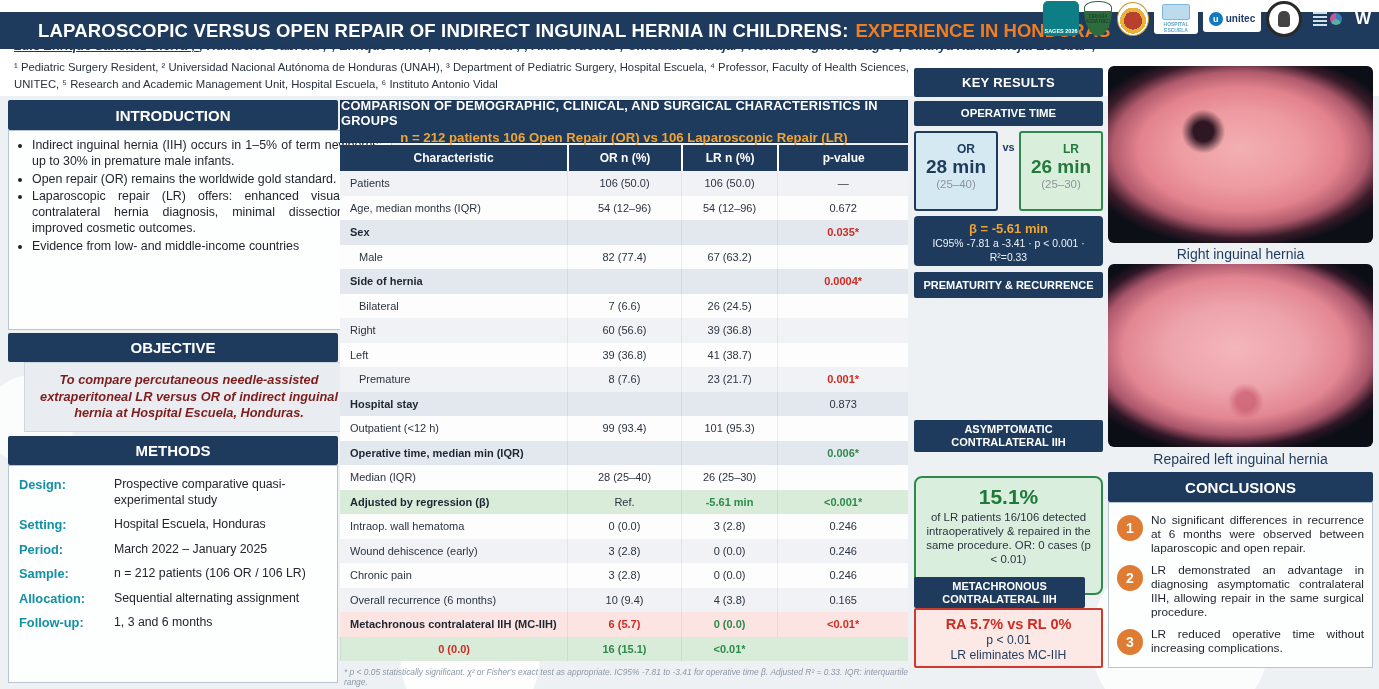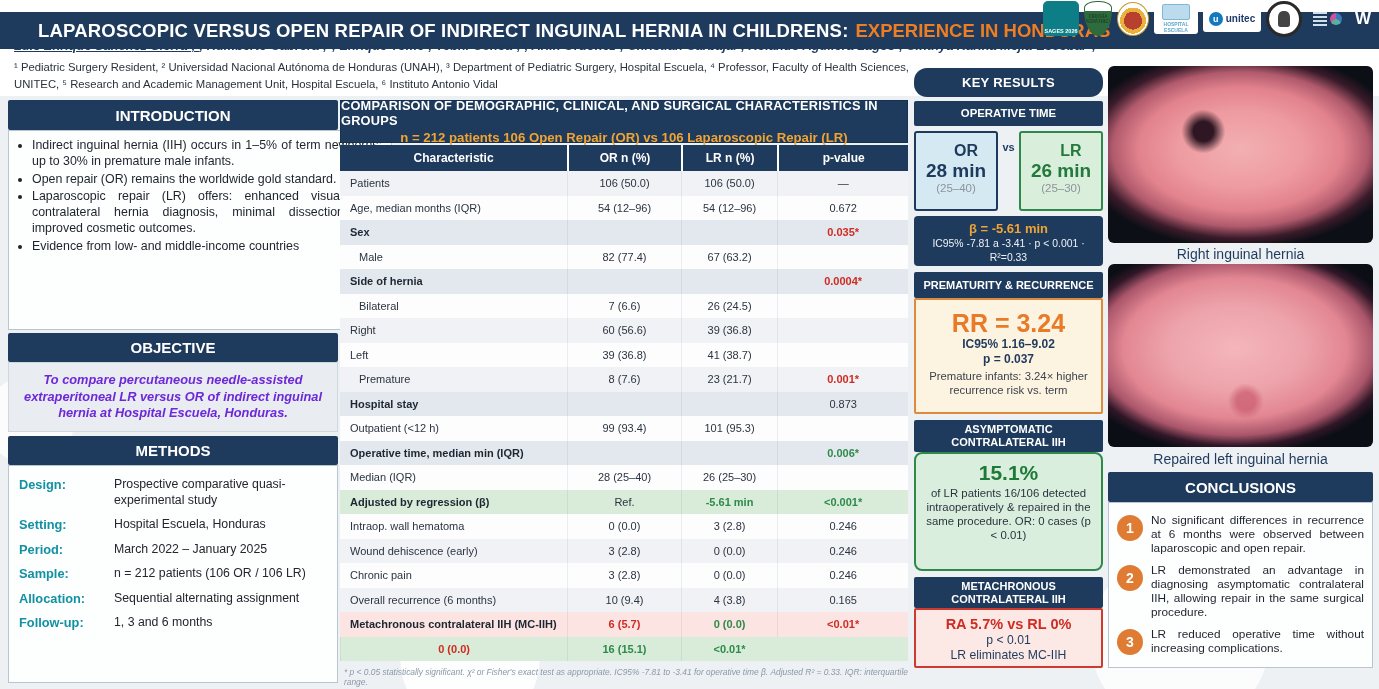--- a/index.html
+++ b/index.html
@@ -40,21 +40,21 @@
   .authors{left:14px;top:38px;width:1360px;height:20px;font-size:12.8px;font-style:italic;font-weight:bold;color:#1e3a5c;white-space:nowrap;}
   .authors .u1{text-decoration:underline;}
   .affil{left:14px;top:59px;width:905px;font-size:11.3px;line-height:16.5px;color:#28323e;}
   
   .bar{background:#1e3a5c;color:#fff;font-weight:bold;display:flex;align-items:center;justify-content:center;text-align:center;border-radius:2px;}
   
   .panel{background:#fdfefe;border:1px solid #b9c5d1;}
   .intro-body{padding:6px 9px 0 7px;font-size:12.4px;line-height:16.3px;color:#1c232c;}
   .intro-body ul{margin:0;padding-left:16px;}
   .intro-body li{text-align:justify;margin-bottom:1px;}
-  .objective-body{background:#e9edf2;border:1px solid #cfd7df;display:flex;align-items:center;justify-content:center;text-align:center;font-style:italic;font-weight:bold;font-size:12.8px;line-height:16.5px;color:#6d28d9;padding:14px 8px;}
+  .objective-body{background:#e9edf2;border:1px solid #cfd7df;display:flex;align-items:center;justify-content:center;text-align:center;font-style:italic;font-weight:bold;font-size:12.8px;line-height:16.5px;color:#7f1d1d;padding:14px 8px;margin-left:16px;}
   .methods-body{padding:11px 8px 0 10px;}
   .mrow{display:grid;grid-template-columns:95px 1fr;margin-bottom:9px;}
   .mlabel{color:#1291a3;font-weight:bold;font-size:12.8px;}
   .mvalue{font-size:12.3px;line-height:15.5px;color:#22272e;}
   
   .tbl-title{background:#1e3a5c;border:1px solid #16304e;display:flex;flex-direction:column;align-items:center;justify-content:center;gap:2px;}
   .tbl-title .l1{color:#fff;font-weight:bold;font-size:12.8px;letter-spacing:.2px;}
   .tbl-title .l2{color:#f0a433;font-weight:bold;font-size:13.2px;}
   .thead{background:#1e3a5c;display:grid;grid-template-columns:40% 20% 17% 23%;}
   .thead .hc{color:#fff;font-weight:bold;font-size:12px;display:flex;align-items:center;justify-content:center;border-left:2px solid #fff;}
@@ -71,34 +71,34 @@
   .bg-pink{background:#fbe4e1;}
   .t-red{color:#cf2b22 !important;font-weight:bold;}
   .t-green{color:#2e8a4a !important;font-weight:bold;}
   .footnote{font-size:8.4px;font-style:italic;color:#8b98a9;}
   
   .kr-bar{font-size:13px;letter-spacing:.3px;}
   .kr-sub{font-size:11.4px;line-height:13px;}
   .orbox,.lrbox{position:absolute;width:84px;height:80px;border-radius:3px;text-align:center;padding-top:9px;box-sizing:border-box;}
   .orbox{left:0;background:#d5e9f3;border:2px solid #1e3a5c;}
   .lrbox{right:0;background:#d9efdc;border:2px solid #2e8a4a;}
-  .orbox .t,.lrbox .t{font-size:16px;font-weight:bold;margin-left:20px;}
+  .orbox .t,.lrbox .t{font-size:12px;font-weight:bold;margin-left:20px;}
   .orbox .v{font-size:19px;font-weight:bold;color:#1e3a5c;line-height:22px;}
   .lrbox .v{font-size:19px;font-weight:bold;color:#237a3c;line-height:22px;}
   .orbox .t{color:#1e3a5c;} .lrbox .t{color:#237a3c;}
   .iqr{font-size:11.5px;color:#8d939c;}
   .vs{position:absolute;left:0;right:0;text-align:center;top:10px;font-size:11px;font-weight:bold;color:#1e3a5c;}
   .betabox{background:#1e3a5c;text-align:center;padding-top:5px;border-radius:4px;}
   .beta1{color:#f0a433;font-weight:bold;font-size:13px;}
   .beta2{color:#eef2f7;font-size:10.4px;line-height:13.5px;margin-top:1px;padding:0 6px;}
   .rrbox{background:#fdf3e1;border:2px solid #dd8a3e;border-radius:2px;text-align:center;padding-top:9px;}
   .rr-big{color:#e87a28;font-weight:bold;font-size:25px;line-height:28px;}
   .rr-ci,.rr-p{color:#1e3a5c;font-weight:bold;font-size:12px;line-height:15px;}
   .rr-note{color:#3c434c;font-size:11.3px;line-height:14px;margin-top:2px;padding:0 8px;}
-  .asymbox{background:#daeedd;border:2px solid #2e8a4a;border-radius:8px;text-align:center;padding-top:7px;}
+  .asymbox{background:#daeedd;border:2px solid #2e8a4a;border-radius:8px;text-align:center;padding-top:7px;margin-top:24px;}
   .asym-pct{color:#1d7a37;font-weight:bold;font-size:21px;line-height:24px;}
   .asym-txt{color:#2c3440;font-size:11.4px;line-height:14px;padding:0 7px;margin-top:1px;}
   .metabox{background:#fce8e5;border:2px solid #cc3a30;border-radius:2px;text-align:center;padding-top:6px;}
   .meta-head{color:#cf2b22;font-weight:bold;font-size:14.5px;line-height:17px;}
   .meta-p,.meta-note{color:#1e3a5c;font-size:12.2px;line-height:15px;}
   
   .photo{border-radius:6px;overflow:hidden;}
   .photo1{background:
     radial-gradient(circle 22px at 36% 37%, rgba(25,8,20,.9) 0 45%, rgba(25,8,20,0) 100%),
     radial-gradient(ellipse 62% 56% at 50% 47%, #f2b0b2 0%, #ee9ba1 38%, #e2828d 62%, #b05a6c 78%, #3a1b2a 90%, #0d0f16 100%);}
@@ -311,55 +311,49 @@
         <div class="c t-red">&lt;0.01*</div>
       </div>
       <div class="trow bg-green bold">
         <div class="c t-red">0 (0.0)</div>
         <div class="c t-green">16 (15.1)</div>
         <div class="c t-green">&lt;0.01*</div>
       </div>
     </div>
   <div class="abs footnote" style="left:344px;top:667px;width:566px;">* p &lt; 0.05 statistically significant. χ² or Fisher's exact test as appropriate. IC95% -7.81 to -3.41 for operative time β. Adjusted R² = 0.33. IQR: interquartile range.</div>
 
-  <div class="abs bar kr-bar" style="left:914px;top:68px;width:189px;height:29px;border-radius:13px;">KEY RESULTS</div>
+  <div class="abs bar kr-bar" style="left:914px;top:68px;width:189px;height:29px;">KEY RESULTS</div>
   <div class="abs bar kr-sub" style="left:914px;top:101px;width:189px;height:25px;">OPERATIVE TIME</div>
   <div class="abs" style="left:914px;top:131px;width:189px;height:80px;">
     <div class="orbox">
       <div class="t">OR</div>
       <div class="v">28 min</div>
       <div class="iqr">(25–40)</div>
     </div>
     <div class="vs">vs</div>
     <div class="lrbox">
       <div class="t">LR</div>
       <div class="v">26 min</div>
       <div class="iqr">(25–30)</div>
     </div>
   </div>
   <div class="abs betabox" style="left:914px;top:216px;width:189px;height:50px;">
     <div class="beta1">β = -5.61 min</div>
     <div class="beta2">IC95% -7.81 a -3.41 · p &lt; 0.001 · R²=0.33</div>
   </div>
 
   <div class="abs bar kr-sub" style="left:914px;top:272px;width:189px;height:26px;font-size:11px;">PREMATURITY &amp; RECURRENCE</div>
-  <div class="abs rrbox" style="left:914px;top:298px;width:189px;height:116px;">
-    <div class="rr-big">RR = 3.24</div>
-    <div class="rr-ci">IC95% 1.16–9.02</div>
-    <div class="rr-p">p = 0.037</div>
-    <div class="rr-note">Premature infants: 3.24× higher recurrence risk vs. term</div>
-  </div>
 
   <div class="abs bar kr-sub" style="left:914px;top:420px;width:189px;height:32px;font-size:11px;padding:0 6px;">ASYMPTOMATIC CONTRALATERAL IIH</div>
   <div class="abs asymbox" style="left:914px;top:452px;width:189px;height:119px;">
     <div class="asym-pct">15.1%</div>
     <div class="asym-txt">of LR patients 16/106 detected intraoperatively &amp; repaired in the same procedure. OR: 0 cases (p &lt; 0.01)</div>
   </div>
 
-  <div class="abs bar kr-sub" style="left:914px;top:577px;width:189px;height:31px;font-size:11px;padding:0 6px;">METACHRONOUS CONTRALATERAL IIH</div>
+  <div class="abs bar kr-sub" style="left:914px;top:577px;width:171px;height:31px;font-size:11px;padding:0 6px;">METACHRONOUS CONTRALATERAL IIH</div>
   <div class="abs metabox" style="left:914px;top:608px;width:189px;height:60px;">
     <div class="meta-head">RA 5.7%  vs  RL 0%</div>
     <div class="meta-p">p &lt; 0.01</div>
     <div class="meta-note">LR eliminates MC-IIH</div>
   </div>
 
   <div class="abs photo photo1" style="left:1108px;top:66px;width:265px;height:177px;"></div>
   <div class="abs caption" style="left:1108px;top:243px;width:265px;height:21px;">Right inguinal hernia</div>
   <div class="abs photo photo2" style="left:1108px;top:264px;width:265px;height:183px;"></div>
   <div class="abs caption" style="left:1108px;top:448px;width:265px;height:21px;">Repaired left inguinal hernia</div>

